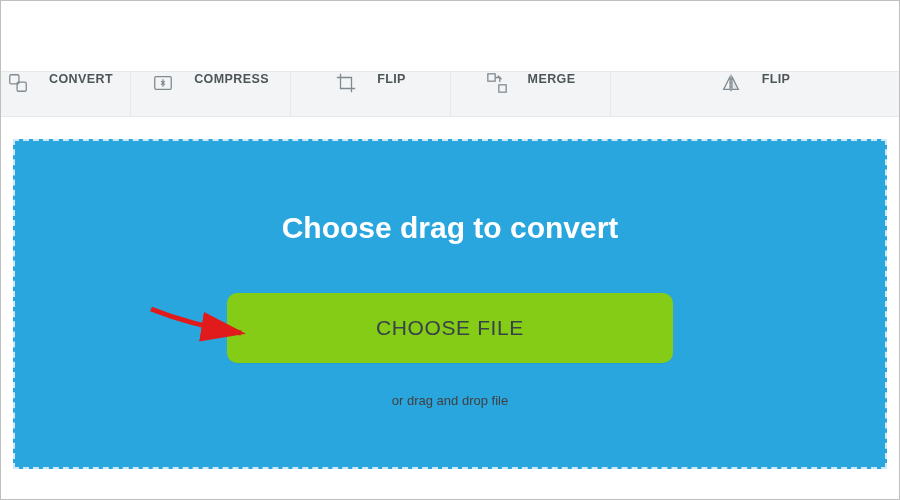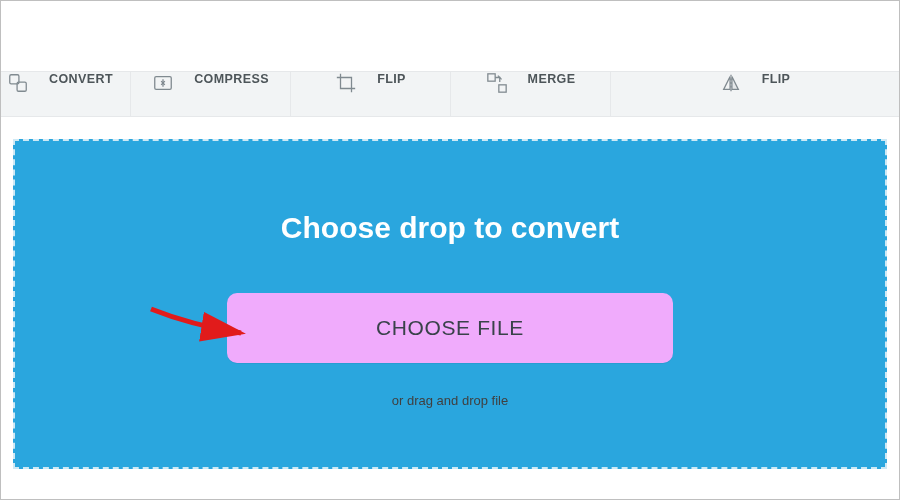--- a/index.html
+++ b/index.html
@@ -60,21 +60,21 @@
   }
   .headline {
     color: #ffffff;
     font-size: 30px;
     font-weight: 700;
     margin-bottom: 48px;
   }
   .choose-btn {
     width: 446px;
     height: 70px;
-    background: #f0abfc;
+    background: #84cc16;
     border: none;
     border-radius: 10px;
     font-size: 21px;
     letter-spacing: 0.6px;
     color: #39424a;
     cursor: pointer;
     box-shadow: 0 1px 0 rgba(0,0,0,0.05);
   }
   .hint {
     margin-top: 30px;
@@ -153,21 +153,21 @@
             <path d="M13 19 L20 19 L13 5 Z" fill="#808a90" fill-opacity="0.12"></path>
           </svg>
       </span>
       <span class="label">FLIP</span>
     </div>
 
   </nav>
 
   <div class="stage">
     <div class="stage-inner">
-      <div class="headline">Choose drop to convert</div>
+      <div class="headline">Choose drag to convert</div>
       <button class="choose-btn">CHOOSE FILE</button>
       <div class="hint">or drag and drop file</div>
     </div>
   </div>
 
   <div class="annotation-arrow">
     <svg viewBox="0 0 120 50">
       <defs>
         <marker id="ah" markerWidth="10" markerHeight="10" refX="8" refY="3" orient="auto">
           <path d="M0,0 L9,3 L0,6 Z" fill="#e11b1b"></path>

